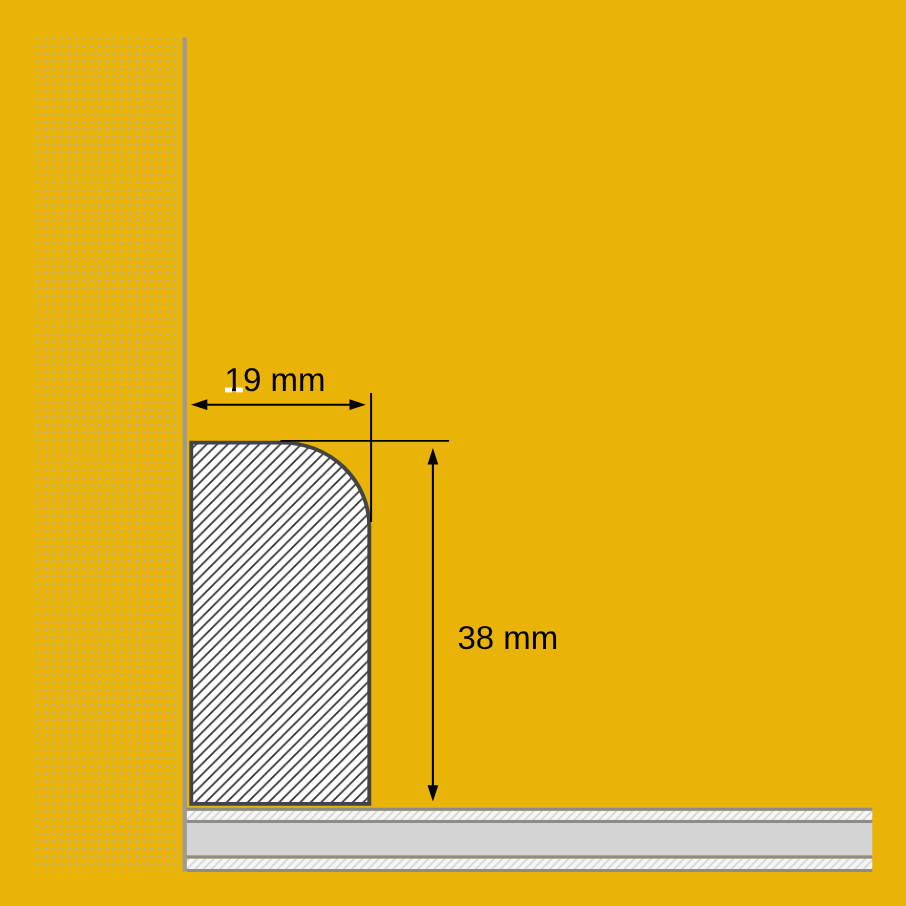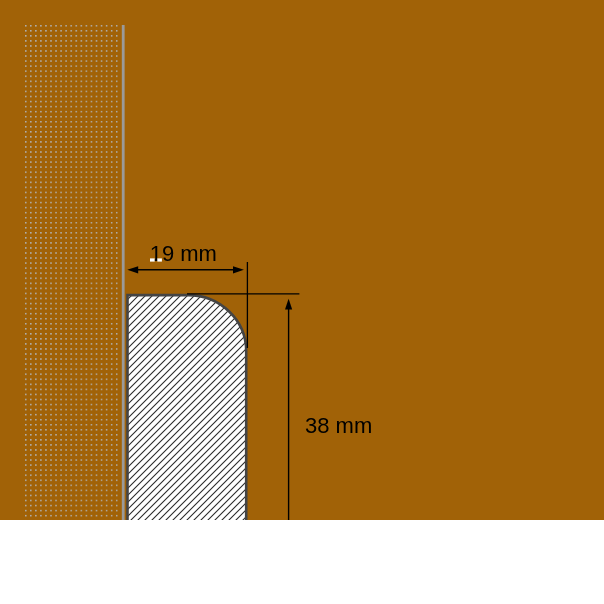--- a/index.html
+++ b/index.html
@@ -1,16 +1,16 @@
 <!DOCTYPE html>
 <html><head>
 <meta charset="utf-8">
 <style>
   html,body{margin:0;padding:0;background:#ffffff;}
-  .page{width:604px;height:520px;position:relative;overflow:hidden;background:#a16207;}
+  .page{width:604px;height:604px;position:relative;overflow:hidden;background:#eab308;}
   svg{display:block;}
   text{font-family:"Liberation Sans", sans-serif;}
 </style>
 </head>
 <body>
 <div class="page">
 <svg width="604" height="604" viewBox="0 0 604 604" xmlns="http://www.w3.org/2000/svg">
   <defs>
     <pattern id="dots" x="25" y="25" width="5.05" height="5.05" patternUnits="userSpaceOnUse">
       <rect x="0" y="0" width="1.5" height="1.5" fill="#b0b0b0"></rect>

